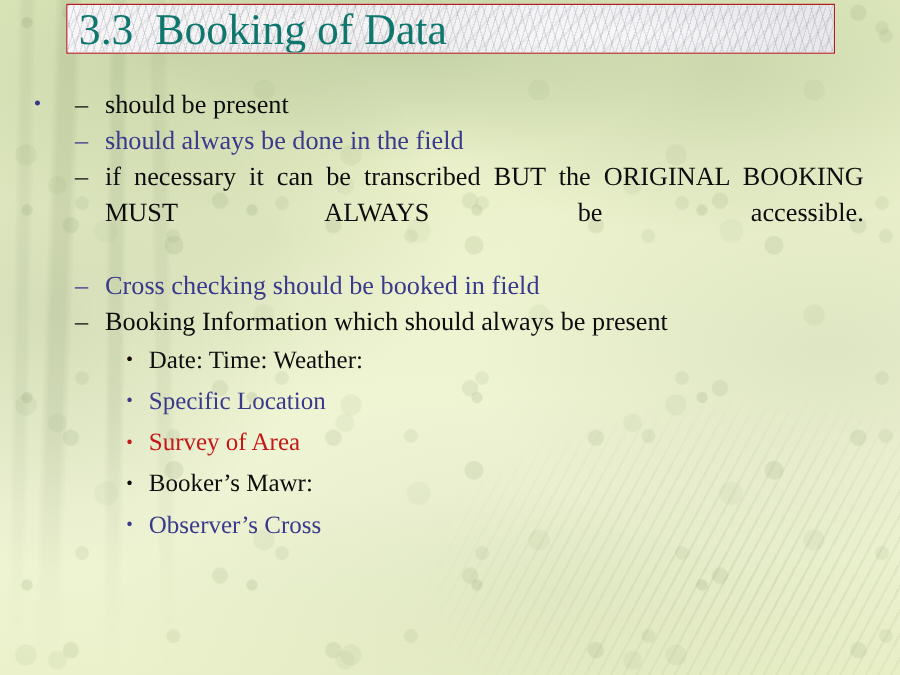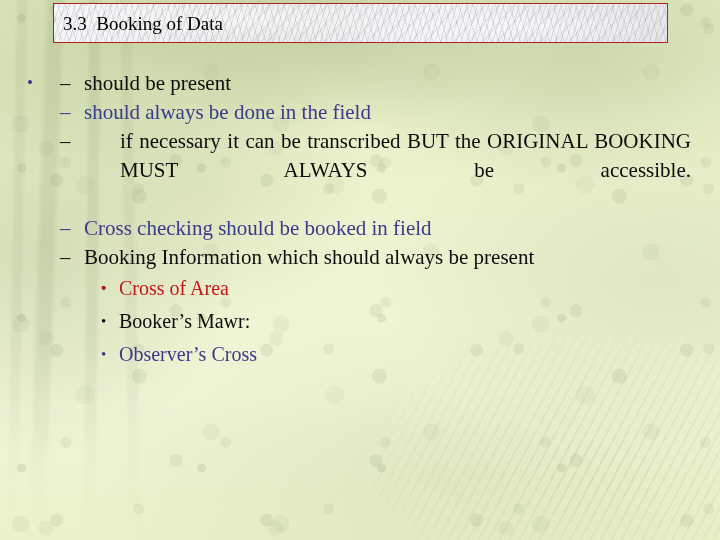--- a/index.html
+++ b/index.html
@@ -104,22 +104,22 @@
         rgba(135,135,150,0.12) 0px, rgba(135,135,150,0.12) 2px,
         rgba(0,0,0,0) 2px, rgba(0,0,0,0) 11px),
       radial-gradient(ellipse 40% 70% at 30% 40%, rgba(255,255,255,0.55), rgba(255,255,255,0) 70%),
       radial-gradient(ellipse 35% 60% at 75% 60%, rgba(255,255,255,0.45), rgba(255,255,255,0) 72%),
       linear-gradient(100deg, #f7f7f9 0%, #ececed 35%, #f4f4f6 62%, #e8e8ec 100%);
   }
   #title-text {
     position: absolute;
     left: 9px;
     top: 2px;
-    color: #000000;
-    font-size: 19px;
+    color: #0f766e;
+    font-size: 35px;
     line-height: 36px;
     white-space: pre;
     font-family: "Liberation Serif", "DejaVu Serif", serif;
   }
 
   
   #body {
     position: absolute;
     left: 0;
     top: 66px;
@@ -162,21 +162,20 @@
   }
   .lvl2 .marker {
     left: 60px;
     top: 0;
     font-size: 21px;
     line-height: 29px;
   }
   .lvl2.justify .txt {
     text-align: justify;
     text-justify: inter-word;
-    margin-left: 36px;
   }
   .lvl2.justify .txt::after {
     content: "";
     display: inline-block;
     width: 100%;
   }
 
   
   .lvl3 {
     padding-left: 119px;
@@ -232,27 +231,29 @@
       </div>
       <div class="lvl lvl2 c-black">
         <span class="marker">–</span>
         <span class="txt">Booking Information which should always be present</span>
       </div>
       <div class="lvl lvl3 c-red">
         <span class="marker">•</span>
       </div>
       <div class="lvl lvl3 c-black">
         <span class="marker">•</span>
+        <span class="txt">Date:  Time: Weather:</span>
       </div>
       <div class="lvl lvl3 c-blue">
         <span class="marker">•</span>
+        <span class="txt">Specific Location</span>
       </div>
       <div class="lvl lvl3 c-red">
         <span class="marker">•</span>
-        <span class="txt">Cross of Area</span>
+        <span class="txt">Survey of Area</span>
       </div>
       <div class="lvl lvl3 c-black">
         <span class="marker">•</span>
         <span class="txt">Booker’s Mawr:</span>
       </div>
       <div class="lvl lvl3 c-blue">
         <span class="marker">•</span>
         <span class="txt">Observer’s Cross</span>
       </div>
     </div>

